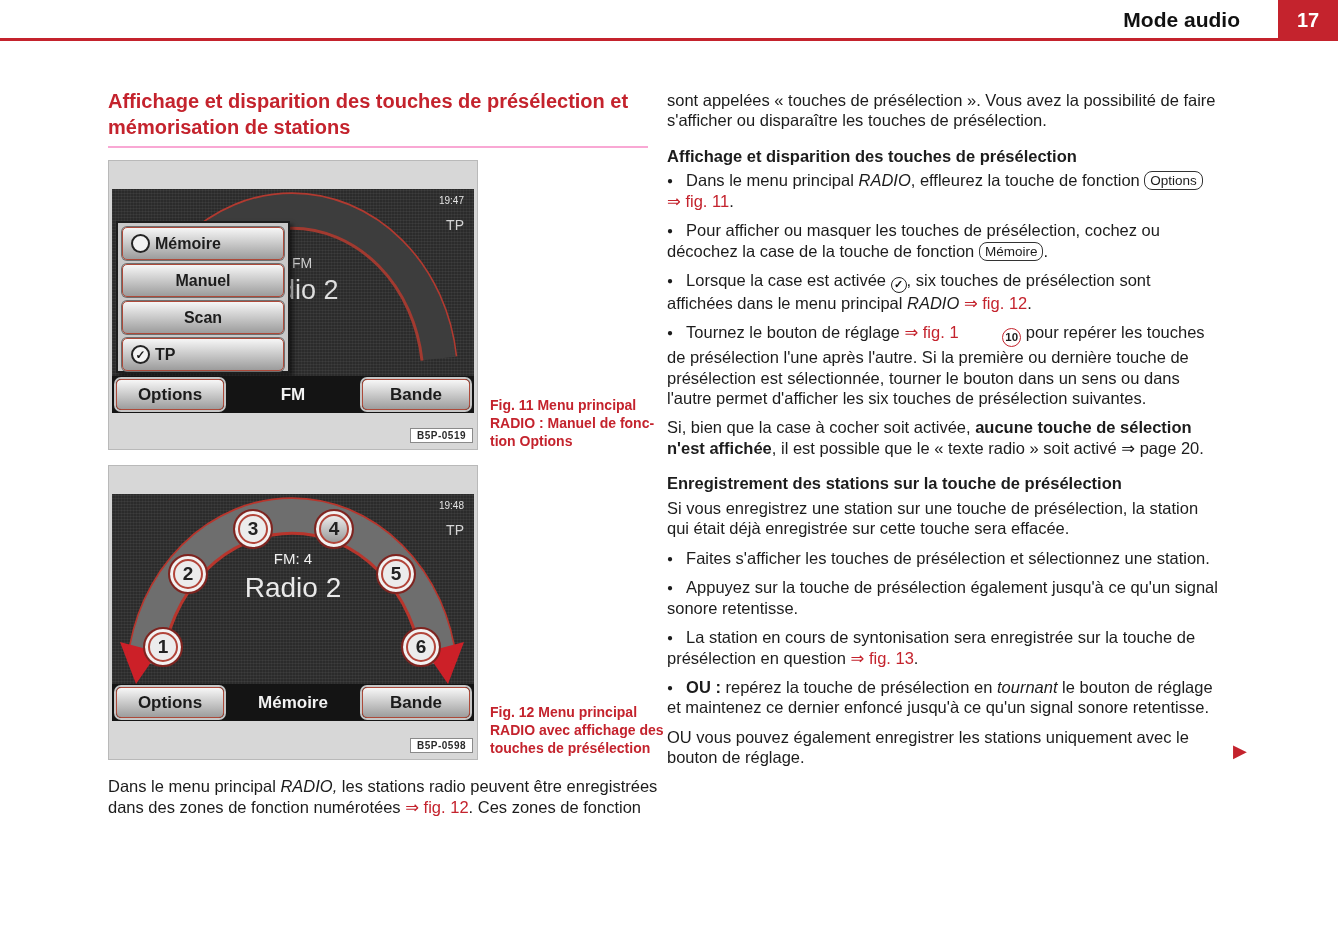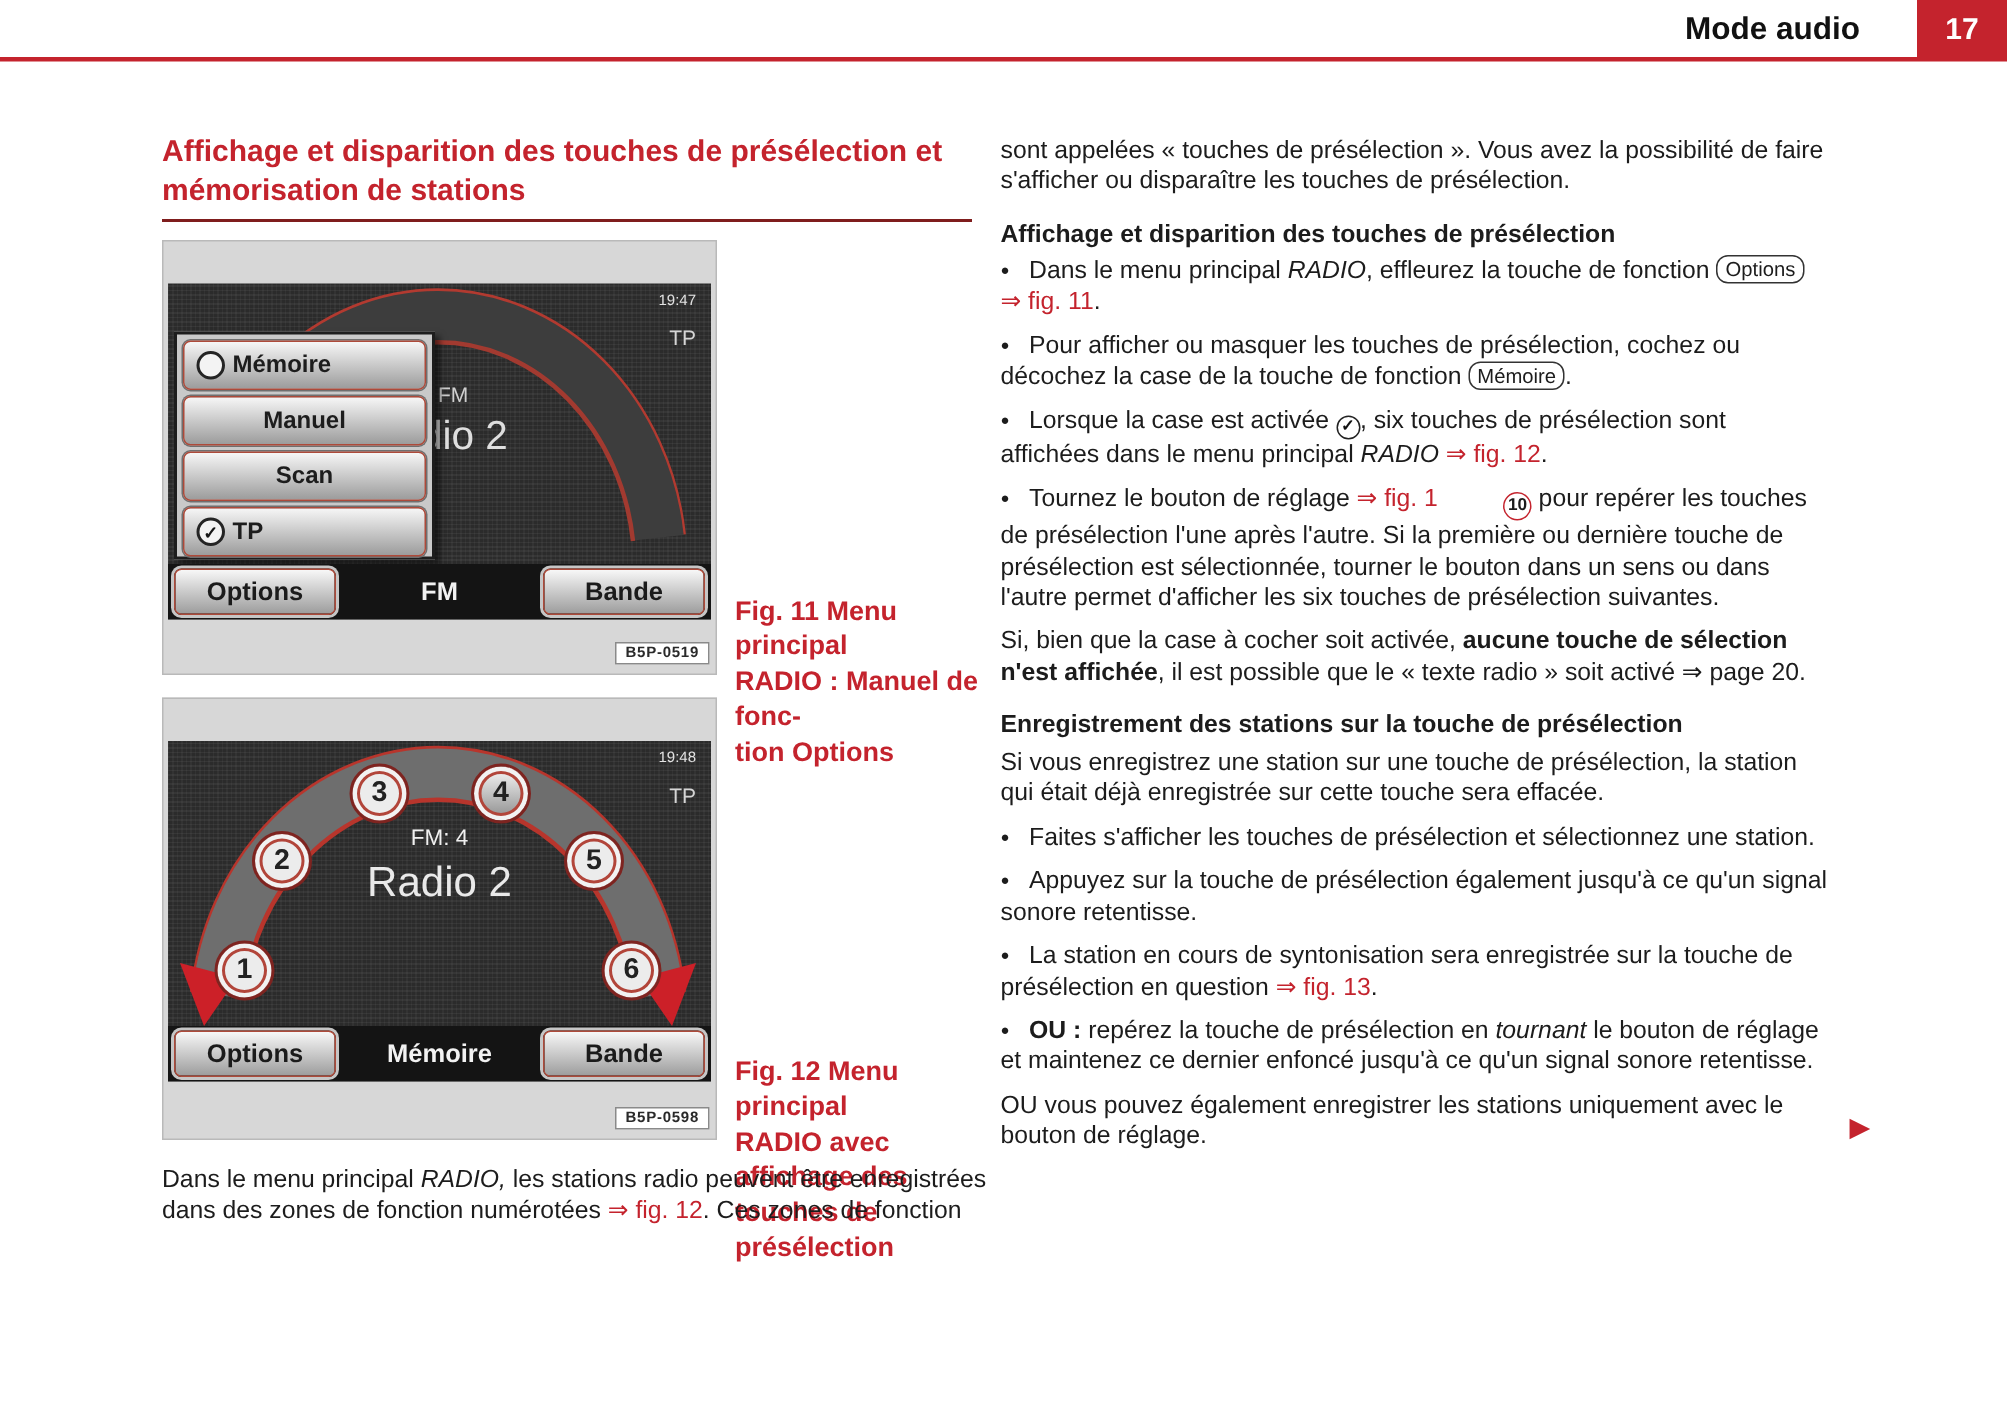--- a/index.html
+++ b/index.html
@@ -7,21 +7,21 @@
   .page{position:relative;width:1338px;height:944px;background:#fff;overflow:hidden;}
 
   
   .hdr-title{position:absolute;top:8px;right:98px;font-size:21px;font-weight:bold;color:#111;}
   .hdr-pagebox{position:absolute;top:0;right:0;width:60px;height:40px;background:#c4232d;color:#fff;
     font-size:20px;font-weight:bold;display:flex;align-items:center;justify-content:center;}
   .hdr-rule{position:absolute;top:38px;left:0;width:1338px;height:3px;background:#c4232d;}
 
   
   .lh{position:absolute;left:108px;top:88px;width:540px;font-size:20px;line-height:1.3;
-    font-weight:bold;color:#c4232d;border-bottom:2px solid #7f1d1d;padding-bottom:6px;}
+    font-weight:bold;color:#c4232d;border-bottom:2px solid #f9a8d4;padding-bottom:6px;}
 
   .figure{position:absolute;background:#d7d7d7;border:1px solid #b9b9b9;box-sizing:border-box;}
   #fig11{left:108px;top:160px;width:370px;height:290px;}
   #fig12{left:108px;top:465px;width:370px;height:295px;}
   .screen{position:absolute;left:3px;right:3px;top:28px;background:#2b2b2b;overflow:hidden;
     background-image:repeating-linear-gradient(0deg,rgba(255,255,255,0.05) 0 1px,transparent 1px 3px),
                      repeating-linear-gradient(90deg,rgba(255,255,255,0.04) 0 1px,transparent 1px 3px);}
   #fig11 .screen{bottom:36px;}
   #fig12 .screen{bottom:38px;}
   .dial{position:absolute;left:0;top:0;}
@@ -49,21 +49,21 @@
     font-size:17px;font-weight:bold;}
 
   .preset{position:absolute;width:40px;height:40px;border-radius:50%;background:#ececec;
     border:2px solid #7e2420;box-shadow:inset 0 0 0 3px #f2f2f2,inset 0 0 0 5px #b2453a;
     display:flex;align-items:center;justify-content:center;font-size:19px;font-weight:bold;color:#222;box-sizing:border-box;}
   .preset.selected{background:linear-gradient(#fafafa,#8b8b8b);}
 
   .figcode{position:absolute;right:4px;bottom:6px;background:#fff;border:1px solid #8a8a8a;
     padding:1px 6px;font-size:10px;font-weight:bold;color:#2a2a2a;letter-spacing:0.5px;}
 
-  .figcap{position:absolute;width:175px;color:#c4232d;font-size:18px;font-weight:bold;line-height:1.3;}
+  .figcap{position:absolute;width:175px;color:#c4232d;font-size:14px;font-weight:bold;line-height:1.3;}
   #cap11{left:490px;top:396px;}
   #cap12{left:490px;top:703px;}
 
   .lpara{position:absolute;left:108px;top:776px;width:552px;font-size:16.5px;line-height:1.25;}
 
   
   .rcol{position:absolute;left:667px;top:90px;width:552px;font-size:16.5px;line-height:1.24;}
   .block{margin-bottom:9px;}
   .block.subhead{font-weight:bold;margin-top:15px;margin-bottom:4px;}
   .dot{font-size:10px;vertical-align:2px;margin-right:13px;}

